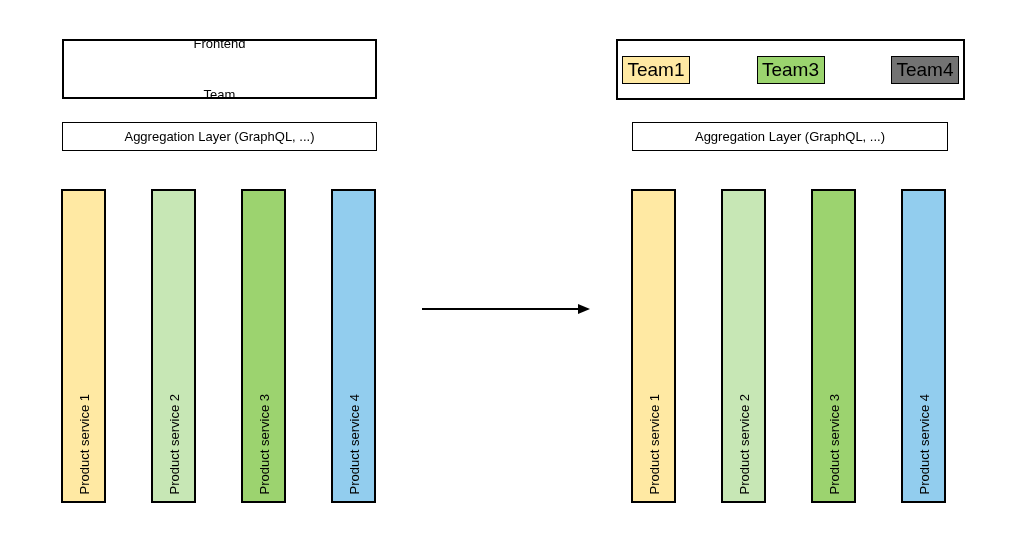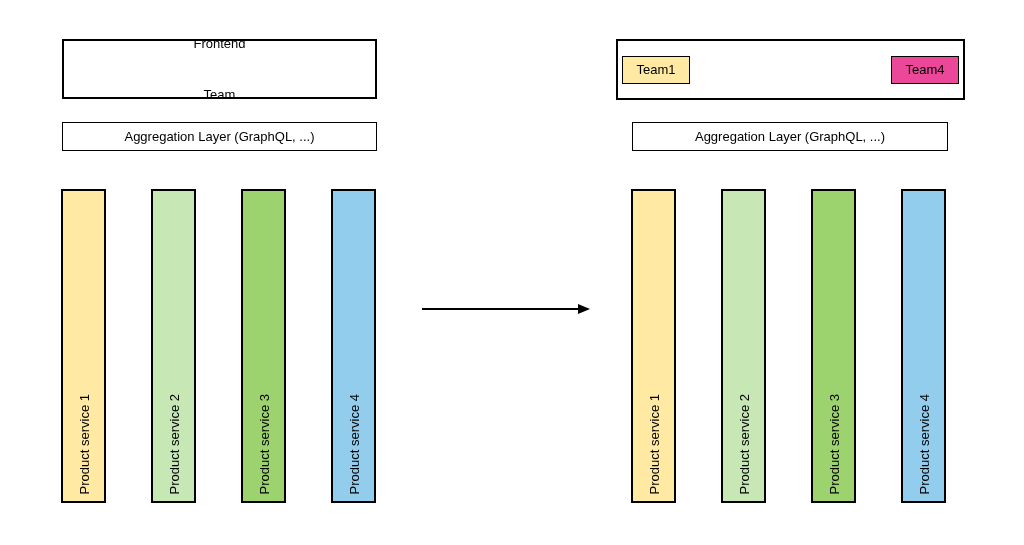--- a/index.html
+++ b/index.html
@@ -28,21 +28,21 @@
   
   .teams-row {
     border:2px solid #000; background:#fff;
     display:flex; align-items:center; justify-content:space-between;
     padding:0 4px;
   }
   .team {
     box-sizing:border-box; width:68px; height:28px;
     border:1px solid #000;
     display:flex; align-items:center; justify-content:center;
-    font-size:13px;
+    font-size:19px;
   }
 
   
   #frontend-box { left:62px;  top:39px;  width:315px; height:60px; }
   #agg-left     { left:62px;  top:122px; width:315px; height:29px; }
   #teams-box    { left:616px; top:39px;  width:349px; height:61px; }
   #agg-right    { left:632px; top:122px; width:316px; height:29px; }
 
   .bar { top:189px; height:314px; width:45px; }
   #lbar-0 { left:61px; }  #lbar-1 { left:151px; } #lbar-2 { left:241px; } #lbar-3 { left:331px; }
@@ -79,21 +79,24 @@
 
   <svg id="arrow" class="abs" viewBox="0 0 176 20" xmlns="http://www.w3.org/2000/svg">
     <line x1="2" y1="10" x2="158" y2="10" stroke="#000" stroke-width="2"></line>
     <polygon points="158,5 170,10 158,15" fill="#000"></polygon>
   </svg>
 
   <div id="teams-box" class="abs teams-row">
     <div class="team" style="background: rgb(255, 233, 163);">
       <span>Team1</span>
     </div>
-    <div class="team" style="background: #ec4899;">
+    <div class="team" style="background: rgb(155, 212, 110);">
+      <span>Team3</span>
+    </div>
+    <div class="team" style="background: #737373;">
       <span>Team4</span>
     </div>
   </div>
 
   <div id="agg-right" class="abs box">
     <div>Aggregation Layer (GraphQL, ...)</div>
   </div>
 
   <div id="rbar-0" class="abs bar" style="background: rgb(255, 233, 163);">
     <span class="bar-label">Product service 1</span>

